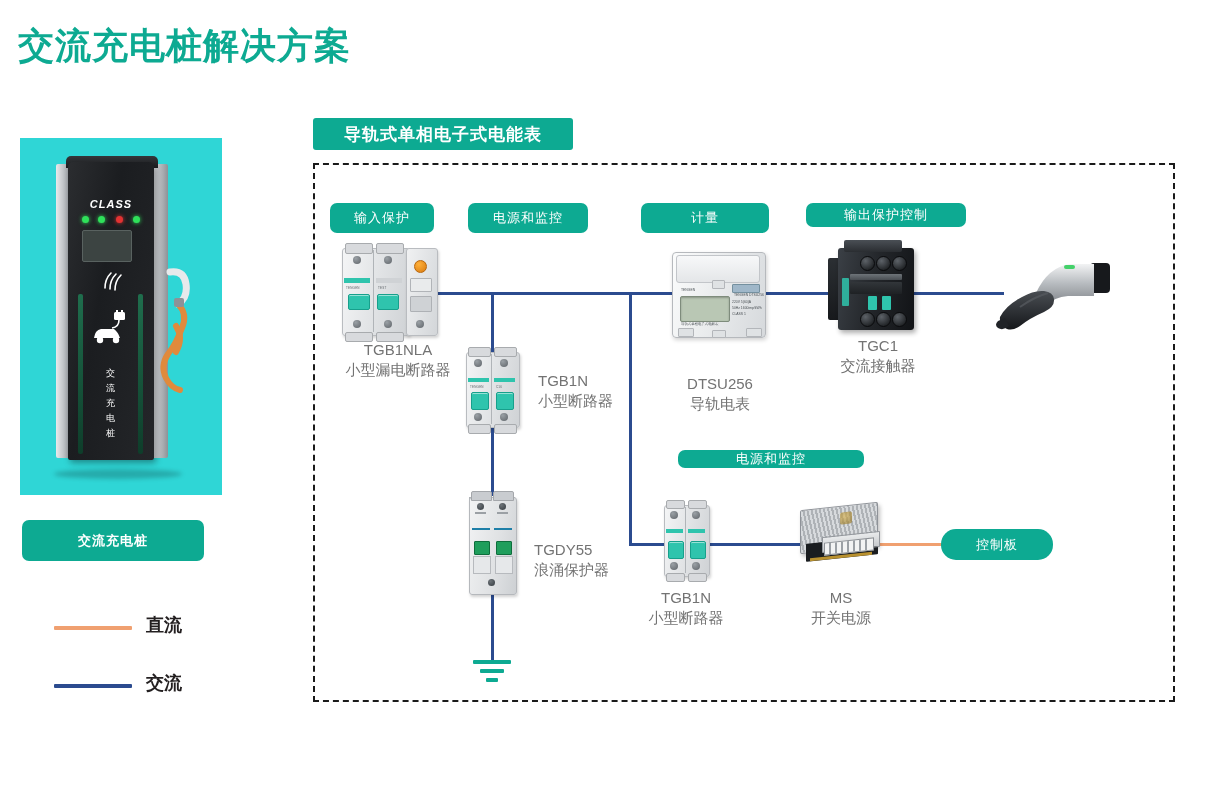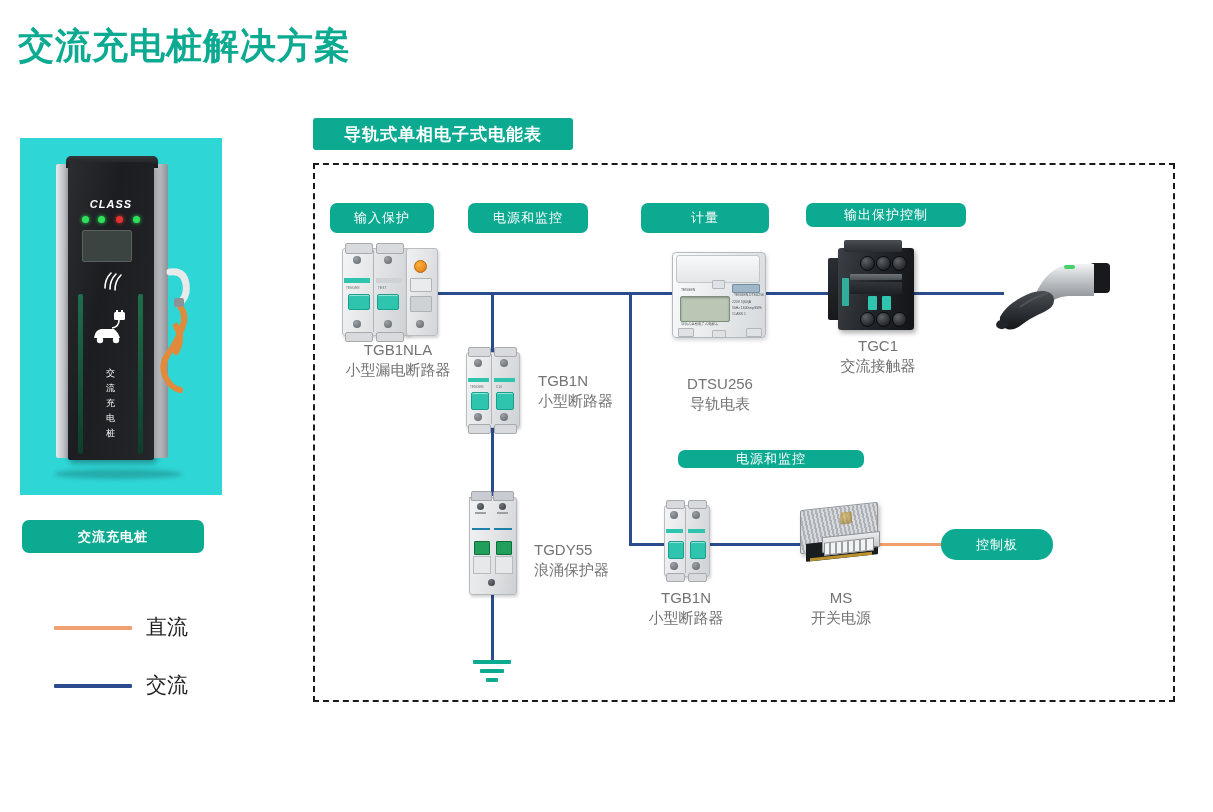--- a/index.html
+++ b/index.html
@@ -224,27 +224,27 @@
     background:linear-gradient(180deg,#1f6e4d,#0e3d2a);border-radius:2px;
   }
   #pile-vtext{
     position:absolute;left:0;right:0;top:204px;text-align:center;
     color:#ffffff;font-size:9px;line-height:15px;letter-spacing:1px;
   }
   #pile-cable{
     position:absolute;left:132px;top:130px;width:46px;height:160px;
   }
   #pile-label{
-    left:22px;top:520px;width:182px;height:33px;
+    left:22px;top:520px;width:182px;height:41px;
   }
 
   
   .legend-line{position:absolute;height:4px;border-radius:1px;}
   .legend-text{
-    position:absolute;font-size:21px;font-weight:normal;color:#231f20;
+    position:absolute;font-size:18px;font-weight:bold;color:#231f20;
   }
 </style>
 </head>
 <body>
 
 <div class="abs" id="page-title">交流充电桩解决方案</div>
 
 <div class="abs" id="pile-photo">
   <div id="pile-shadow"></div>
 

